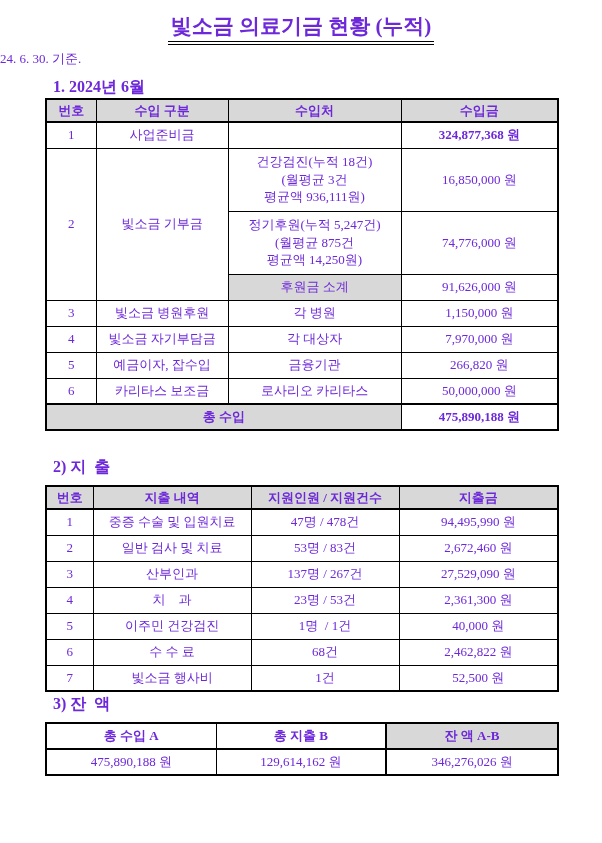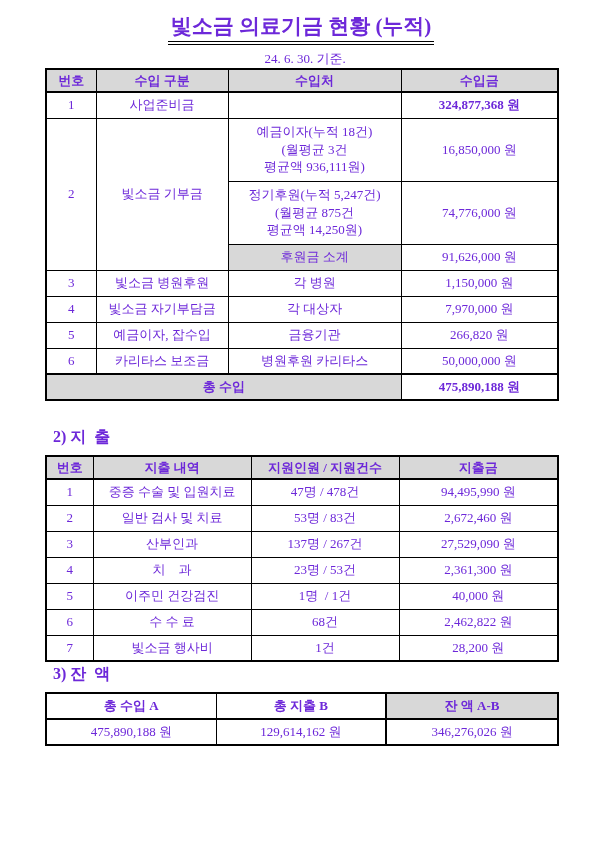--- a/index.html
+++ b/index.html
@@ -6,21 +6,21 @@
   .page {
     width: 602px; height: 843px; background: #ffffff; color: #6d28d9;
     font-family: "Liberation Serif", "DejaVu Serif", serif;
     box-sizing: border-box; overflow: hidden; position: relative;
   }
   .title-row { text-align: center; padding-top: 12px; }
   .doc-title {
     display: inline-block; font-size: 21px; font-weight: bold;
     border-bottom: 4px double #000; padding: 0 3px 1px; white-space: pre;
   }
-  .date-note { text-align: center; font-size: 13px; margin-top: 5px; white-space: pre; margin-left: 8px; }
+  .date-note { text-align: left; font-size: 13px; margin-top: 5px; white-space: pre; }
   .month-heading { font-size: 16px; font-weight: bold; margin: 9px 0 0 53px; white-space: pre; }
   .section-heading { font-size: 16px; font-weight: bold; margin: 9px 0 7px 53px; white-space: pre; }
   .section-heading.gap-lg { margin-top: 26px; }
   .section-heading.gap-md { margin-top: 2px; }
 
   table.tbl {
     border-collapse: collapse; table-layout: fixed;
     margin-left: 45px; width: 512px;
     font-size: 13px; line-height: 1.35;
   }
@@ -48,20 +48,21 @@
 <body>
 
 <div class="page">
 
   <div class="title-row">
     <span class="doc-title">빛소금 의료기금 현황 (누적)</span>
   </div>
 
   <div class="date-note">24. 6. 30. 기준.</div>
 
+  <div class="month-heading">1. 2024년 6월</div>
 
 
   <table class="tbl t1">
     <colgroup>
       <col style="width:50px">
         <col style="width:132px">
         <col style="width:173px">
         <col style="width:157px">
     </colgroup>
     <tbody>
@@ -74,21 +75,21 @@
       <tr class="row-std">
         <td>1</td>
         <td class="keep">사업준비금</td>
         <td></td>
         <td class="amt bold">324,877,368 원</td>
       </tr>
       <tr class="row-tall">
         <td rowspan="3">2</td>
         <td rowspan="3" class="keep">빛소금 기부금</td>
         <td class="multi">
-          <div>예금이자(누적 18건)</div>
+          <div>건강검진(누적 18건)</div>
           <div>(월평균 3건</div>
           <div>평균액 936,111원)</div>
         </td>
         <td class="amt">16,850,000 원</td>
       </tr>
       <tr class="row-tall">
         <td class="multi">
           <div>정기후원(누적 5,247건)</div>
           <div>(월평균 875건</div>
           <div>평균액 14,250원)</div>
@@ -113,21 +114,21 @@
       </tr>
       <tr class="row-std">
         <td>5</td>
         <td class="keep">예금이자, 잡수입</td>
         <td class="keep">금융기관</td>
         <td class="amt">266,820 원</td>
       </tr>
       <tr class="row-std">
         <td>6</td>
         <td class="keep">카리타스 보조금</td>
-        <td class="keep">병원후원 카리타스</td>
+        <td class="keep">로사리오 카리타스</td>
         <td class="amt">50,000,000 원</td>
       </tr>
       <tr class="row-std thick-top">
         <td colspan="3" class="gray bold keep">총 수입</td>
         <td class="amt bold">475,890,188 원</td>
       </tr>
     </tbody>
   </table>
 
   <div class="section-heading gap-lg">2) 지  출</div>
@@ -180,21 +181,21 @@
       <tr class="row-std">
         <td>6</td>
         <td colspan="2" class="keep">수 수 료</td>
         <td class="keep">68건</td>
         <td class="amt">2,462,822 원</td>
       </tr>
       <tr class="row-std">
         <td>7</td>
         <td colspan="2" class="keep">빛소금 행사비</td>
         <td class="keep">1건</td>
-        <td class="amt">28,200 원</td>
+        <td class="amt">52,500 원</td>
       </tr>
     </tbody>
   </table>
 
   <div class="section-heading gap-md">3) 잔  액</div>
 
   <table class="tbl t3">
     <colgroup>
       <col style="width:170px">
         <col style="width:170px">

